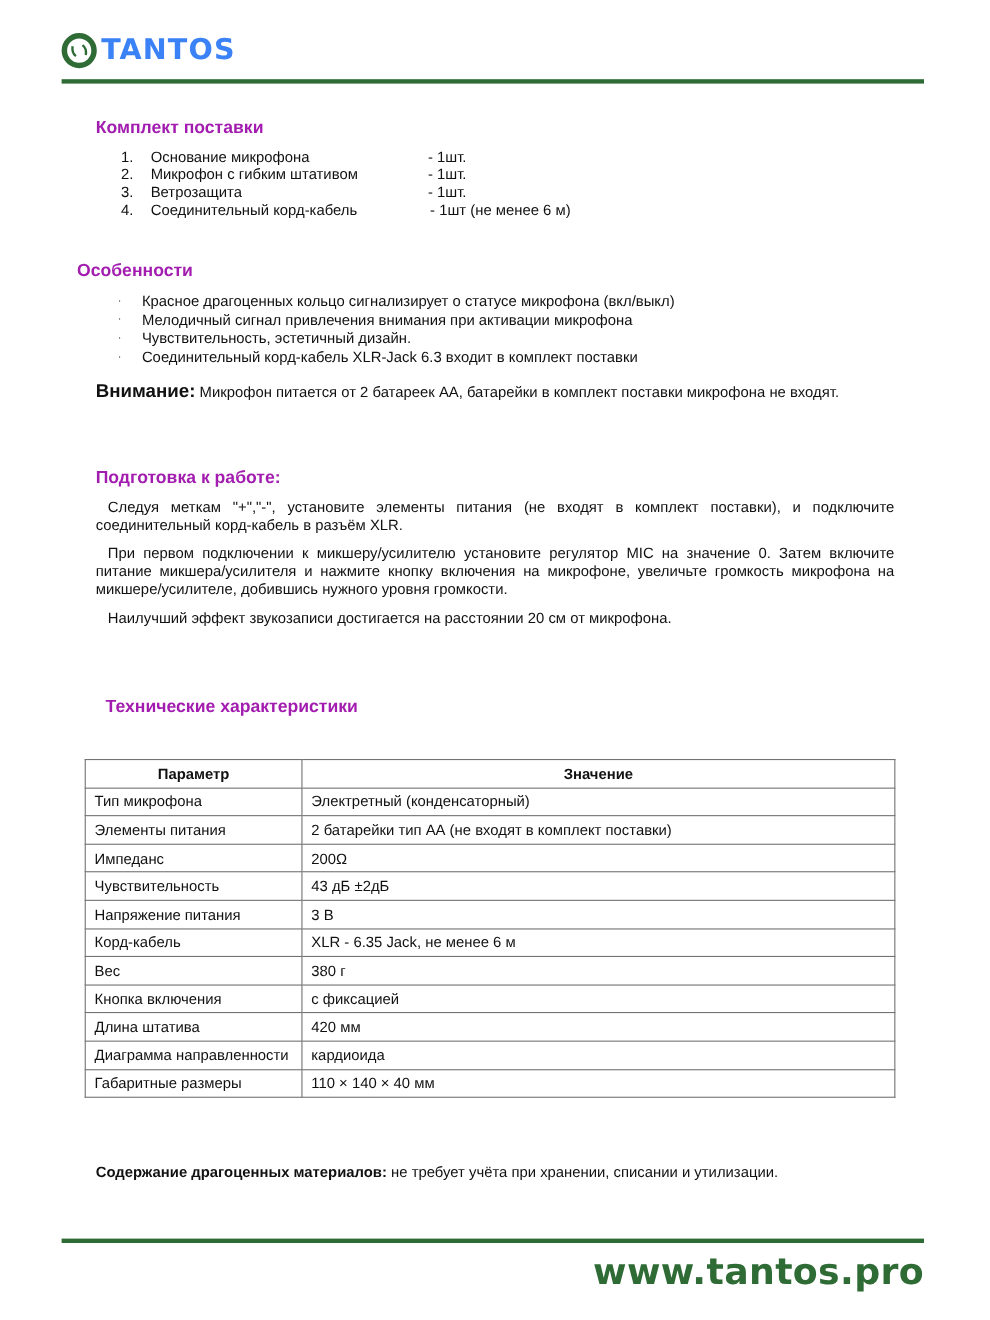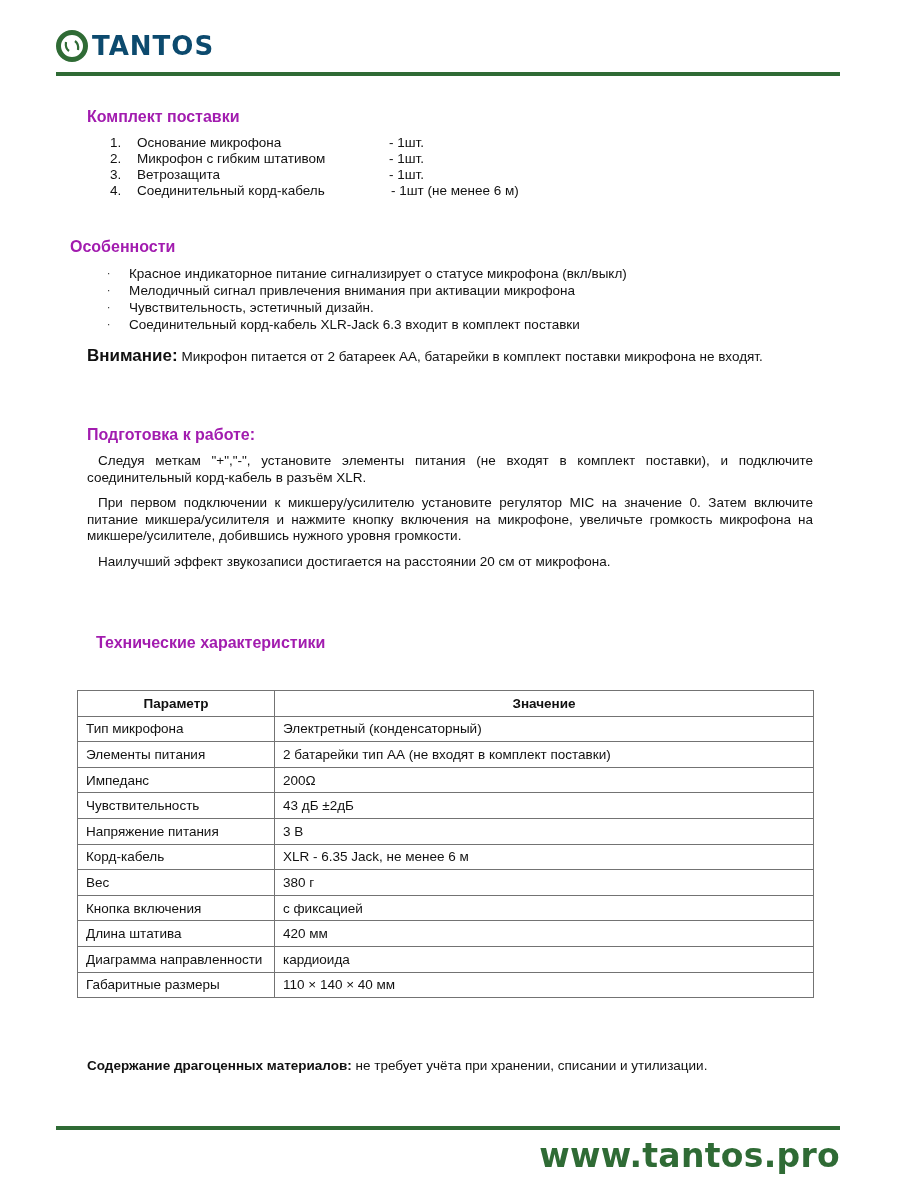--- a/index.html
+++ b/index.html
@@ -7,21 +7,21 @@
       width: 900px; height: 1200px; position: relative; overflow: hidden;
       font-family: "Liberation Sans", sans-serif; color: #111;
     }
     .logo {
       position: absolute; left: 55px; top: 26px; height: 40px;
       display: flex; align-items: center;
     }
     .logo svg { width: 34px; height: 34px; margin-right: 3px; }
     .logo-text {
       font-family: "DejaVu Sans", sans-serif; font-weight: bold;
-      font-size: 26px; color: #0c4a6e; letter-spacing: 1px;
+      font-size: 26px; color: #3b82f6; letter-spacing: 1px;
     }
     .top-rule {
       position: absolute; left: 56px; top: 72px; width: 784px; height: 4px; background: #2f6b35;
     }
     .bottom-rule {
       position: absolute; left: 56px; top: 1126px; width: 784px; height: 4px; background: #2f6b35;
     }
     .site {
       position: absolute; right: 60px; top: 1136px;
       font-family: "DejaVu Sans", sans-serif; font-weight: bold; font-size: 33px; color: #2f6b35;
@@ -93,21 +93,21 @@
     <span class="kit-num">4.</span>
     <span class="kit-name" style="width:254px">Соединительный корд-кабель</span>
     <span>- 1шт (не менее 6 м)</span>
   </div>
 </div>
 
 <h2 style="left:70px; top:238px;">Особенности</h2>
 <div class="feat">
   <div class="feat-row">
     <span class="feat-bullet">·</span>
-    <span>Красное индикаторное питание сигнализирует о статусе микрофона (вкл/выкл)</span>
+    <span>Красное драгоценных кольцо сигнализирует о статусе микрофона (вкл/выкл)</span>
   </div>
   <div class="feat-row">
     <span class="feat-bullet">·</span>
     <span>Мелодичный сигнал привлечения внимания при активации микрофона</span>
   </div>
   <div class="feat-row">
     <span class="feat-bullet">·</span>
     <span>Чувствительность, эстетичный дизайн.</span>
   </div>
   <div class="feat-row">

